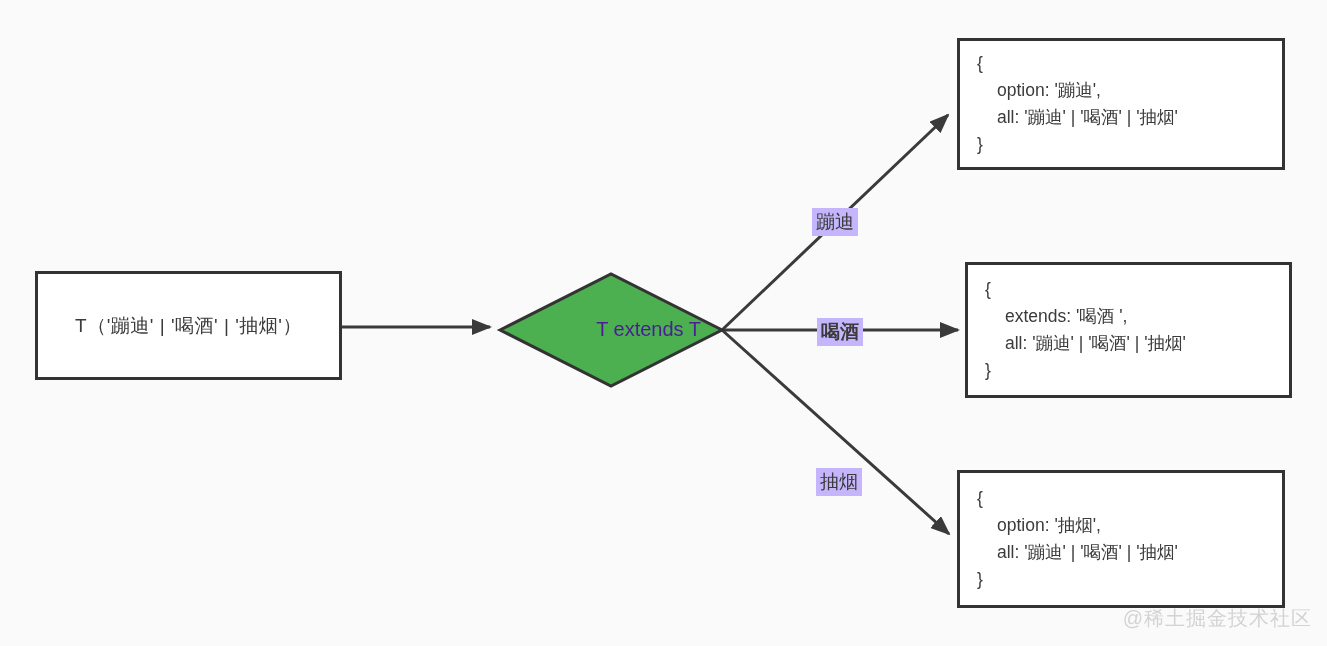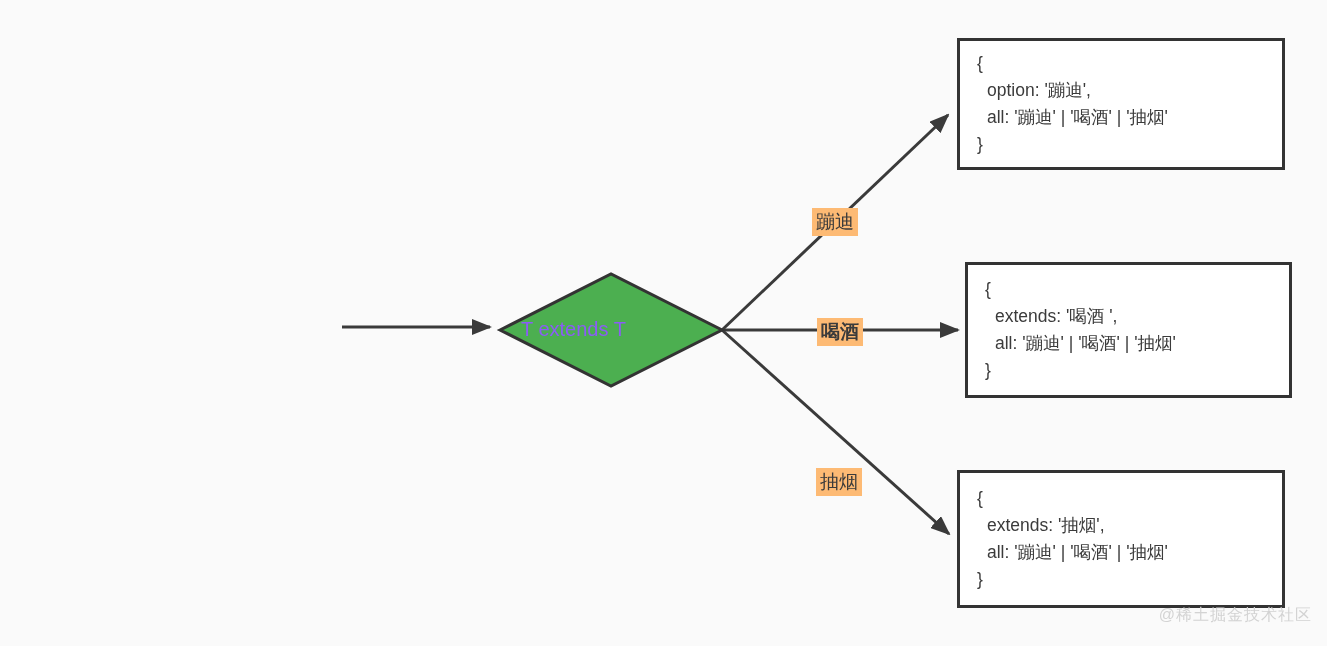--- a/index.html
+++ b/index.html
@@ -46,47 +46,47 @@
     letter-spacing: 0.5px;
   }
   .result-box {
     display: flex;
     flex-direction: column;
     justify-content: center;
     padding-left: 17px;
     font-size: 17.5px;
     line-height: 27px;
   }
-  .result-box .indent { margin-left: 10px; }
+  .result-box .indent { margin-left: 20px; }
   #result-box-0 { left: 957px; top: 38px;  width: 328px; height: 132px; }
   #result-box-1 { left: 965px; top: 262px; width: 327px; height: 136px; }
   #result-box-2 { left: 957px; top: 470px; width: 328px; height: 138px; }
   .branch-label {
     position: absolute;
     font-size: 19px;
     color: #3b3b3b;
-    background: #fdba74;
+    background: #c4b5fd;
     padding: 1px 4px;
     white-space: nowrap;
   }
   #branch-label-0 { left: 812px; top: 208px; }
   #branch-label-1 { left: 817px; top: 318px; font-weight: bold; }
   #branch-label-2 { left: 816px; top: 424px; margin-top: 44px; }
   .decision-label {
     position: absolute;
     left: 521px; top: 318px;
     width: 180px;
-    text-align: left;
+    text-align: right;
     font-size: 20px;
-    color: #8b5cf6;
+    color: #4c1d95;
   }
   .watermark {
     position: absolute;
     right: 15px; top: 605px;
-    font-size: 16px;
+    font-size: 20px;
     color: #d3d3d3;
     letter-spacing: 1px;
   }
 </style>
 </head>
 <body>
 
 <div id="canvas">
 
   <svg id="wires" viewBox="0 0 1327 646" xmlns="http://www.w3.org/2000/svg">
@@ -95,20 +95,23 @@
         <path d="M0,0 L20,8 L0,16 Z" fill="#3a3a3a"></path>
       </marker>
     </defs>
     <line x1="342" y1="327" x2="490" y2="327" marker-end="url(#arrowhead)"></line>
     <line x1="722" y1="330" x2="948" y2="115" marker-end="url(#arrowhead)"></line>
     <line x1="722" y1="330" x2="958" y2="330" marker-end="url(#arrowhead)"></line>
     <line x1="722" y1="330" x2="949" y2="534" marker-end="url(#arrowhead)"></line>
     <polygon class="diamond" points="500,330 611,274 722,330 611,386" fill="#4caf50"></polygon>
   </svg>
 
+  <div class="node-box source-box">
+    <span>T（'蹦迪' | '喝酒' | '抽烟'）</span>
+  </div>
 
   <div class="decision-label">T extends T</div>
 
   <div class="branch-label" id="branch-label-0">蹦迪</div>
   <div class="branch-label" id="branch-label-1">喝酒</div>
   <div class="branch-label" id="branch-label-2">抽烟</div>
 
   <div class="node-box result-box" id="result-box-0">
     <div>{</div>
     <div class="indent">option: '蹦迪',</div>
@@ -118,20 +121,20 @@
 
   <div class="node-box result-box" id="result-box-1">
     <div>{</div>
     <div class="indent">extends: '喝酒 ',</div>
     <div class="indent">all: '蹦迪' | '喝酒' | '抽烟'</div>
     <div>}</div>
   </div>
 
   <div class="node-box result-box" id="result-box-2">
     <div>{</div>
-    <div class="indent">extends: '抽烟',</div>
+    <div class="indent">option: '抽烟',</div>
     <div class="indent">all: '蹦迪' | '喝酒' | '抽烟'</div>
     <div>}</div>
   </div>
 
   <div class="watermark">@稀土掘金技术社区</div>
 
 </div>
 
 </body></html>

